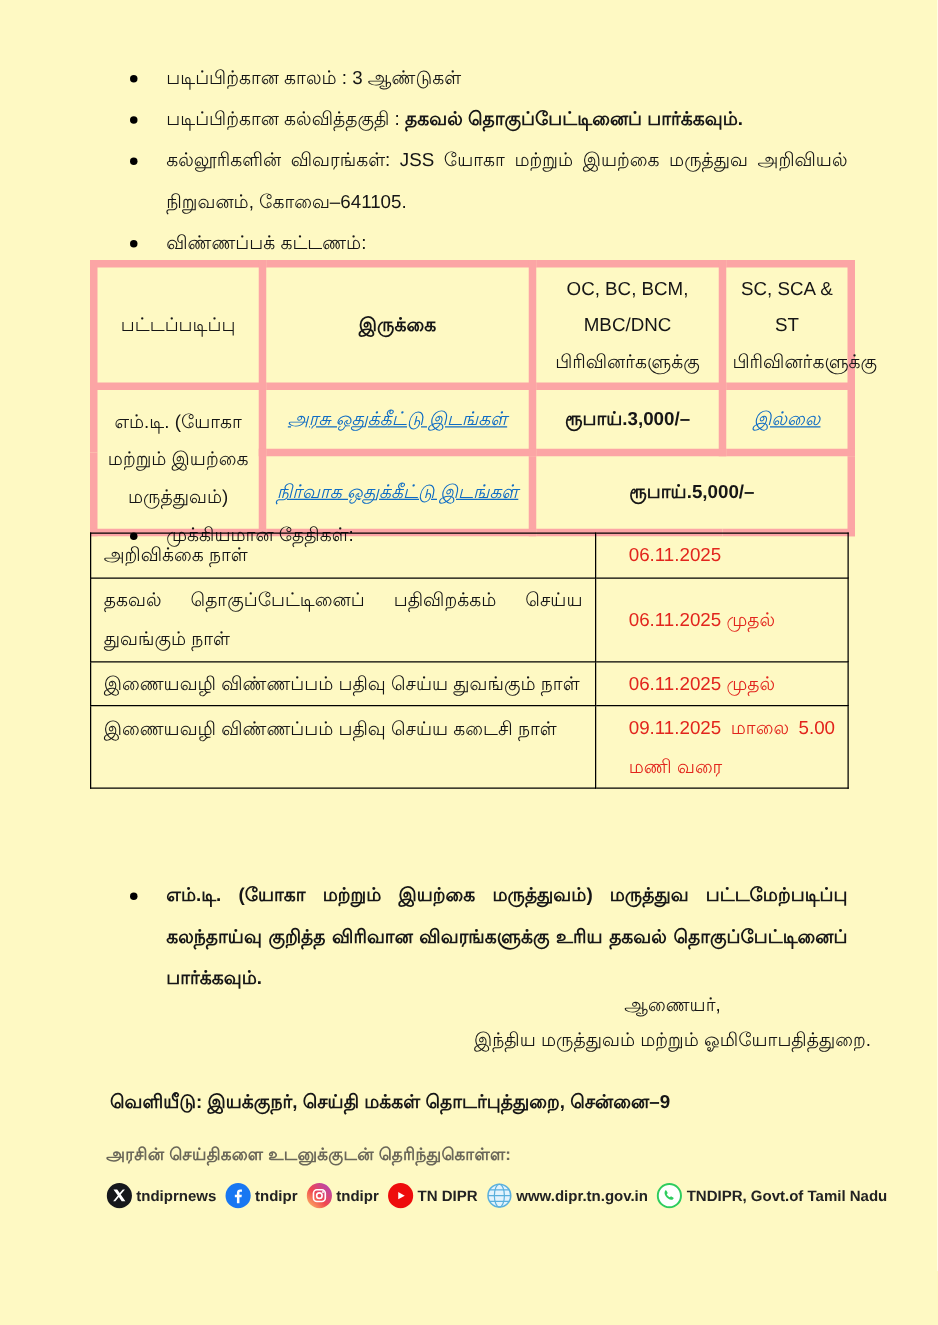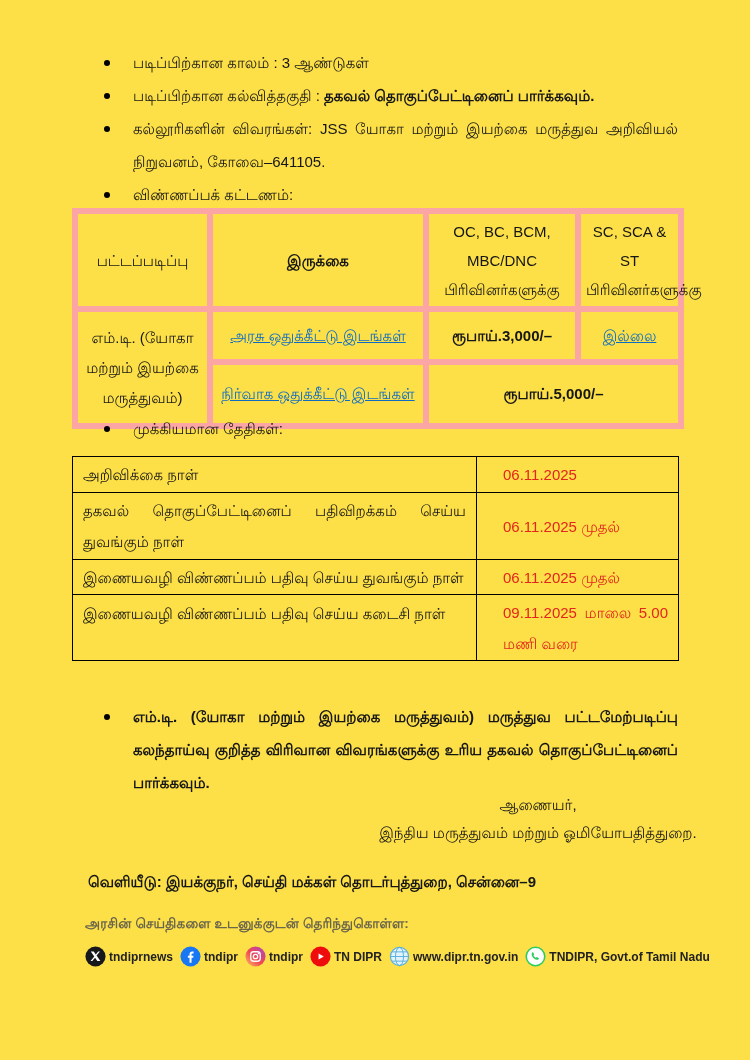--- a/index.html
+++ b/index.html
@@ -1,19 +1,19 @@
 <!DOCTYPE html>
 <html><head>
 <meta charset="utf-8">
 <style>
   html,body { margin:0; padding:0; background:#ffffff; }
   .page {
     position:relative;
     width:750px; height:1060px;
-    background:#fde047;
+    background:#fef9c3;
     font-family:"Liberation Sans", sans-serif;
     color:#161616;
     font-size:15px;
     overflow:hidden;
   }
   
   .bullet {
     position:relative;
     margin-left:61px;
     line-height:33px;
@@ -25,39 +25,39 @@
     left:-29px; top:14px;
     width:6px; height:6px;
     border-radius:50%;
     background:#000;
   }
   .bold { font-weight:bold; }
   
   .sec-top-bullets   { position:absolute; left:72px; top:46px;  width:606px; }
   .sec-fee-table     { position:absolute; left:72px; top:208px; }
   .sec-dates-heading { position:absolute; left:72px; top:412px; width:606px; }
-  .sec-dates-table   { position:absolute; left:72px; top:456px;border-radius:26px; }
+  .sec-dates-table   { position:absolute; left:72px; top:426px;border-radius:26px; }
   .sec-closing       { position:absolute; left:72px; top:700px; width:606px; }
   .sec-signature     { position:absolute; left:357px; top:791px; width:362px; text-align:center; line-height:28px; }
   .sec-release       { position:absolute; left:88px; top:873px; font-weight:bold; }
   .sec-footer        { position:absolute; left:85px; top:916px; width:648px; }
   
   table { border-collapse:collapse; table-layout:fixed; }
   .fee-table { width:606px; }
   .fee-table td {
     border:6px solid #fca5a5;
     text-align:center;
     vertical-align:middle;
     padding:2px 5px;
     line-height:30px;
   }
   .fee-hdr td { height:88px; line-height:29px; }
   .fee-r1 td { height:43px; }
   .fee-r2 td { height:54px; }
-  .link { color:#0f6cc4; text-decoration:underline; cursor:pointer; }
+  .link { color:#0f6cc4; text-decoration:underline; cursor:pointer;font-style:italic; }
   
   .dates-table { width:606px; }
   .dates-table td {
     border:1px solid #000;
     vertical-align:middle;
     padding:1px 10px;
     line-height:31px;
   }
   .dates-table .lbl { text-align:justify; }
   .dates-table .val { color:#e2251d; text-align:justify;padding-left:26px; }

